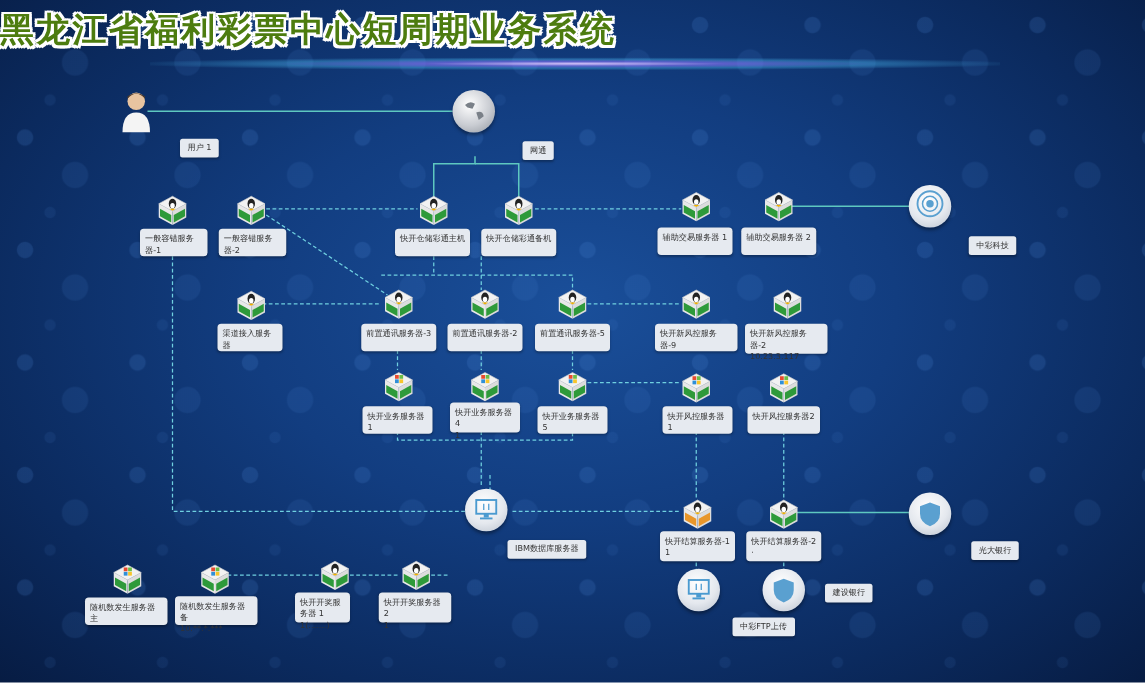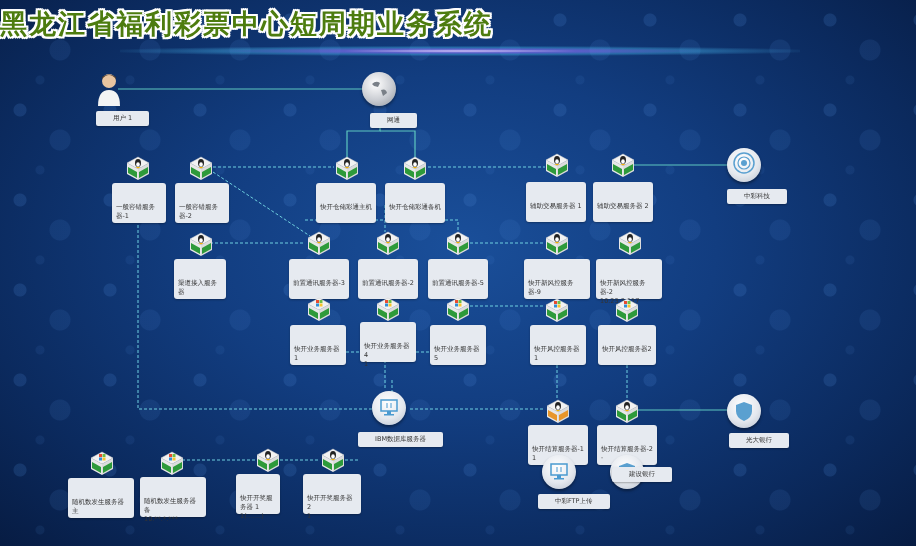--- a/index.html
+++ b/index.html
@@ -29,33 +29,34 @@
     position:absolute; left:120px; width:680px; top:46px; height:10px;
     background: radial-gradient(ellipse at 50% 50%, rgba(220,200,255,0.95) 0%, rgba(140,120,255,0.6) 25%, rgba(80,200,255,0.35) 50%, transparent 75%);
   }
   svg.links { position:absolute; left:0; top:0; }
   .node { position:absolute; }
   .icon-box {
     position:absolute; width:26px; height:26px;
   }
   .label {
     position:absolute; background:#e6eaf0; border-radius:3px;
-    font-size:6.5px; color:#333; padding:20px 4px; box-sizing:border-box;
+    font-size:6.5px; color:#333; padding:4px 4px; box-sizing:border-box;
     line-height:9px; white-space:pre-line;
     box-shadow:0 1px 2px rgba(0,0,0,0.3);
   }
   .round-icon {
     position:absolute; width:34px; height:34px; border-radius:50%;
     background: radial-gradient(circle at 45% 35%, #ffffff 0%, #e4e8ee 55%, #b8c0cc 100%);
     box-shadow:0 2px 3px rgba(0,0,0,0.4);
   }
   .small-label {
     position:absolute; background:#e6eaf0; border-radius:2px;
-    font-size:6.5px; color:#333; padding:3px 17px; white-space:nowrap;
+    font-size:6.5px; color:#333; padding:3px 6px; white-space:nowrap;
     box-shadow:0 1px 2px rgba(0,0,0,0.3);
+    margin-left:48px;
   }
 </style>
 </head>
 <body>
 
 <div class="pattern"></div>
 
 <div class="title">黑龙江省福利彩票中心短周期业务系统</div>
 <div class="title-glow"></div>
 
@@ -204,21 +205,21 @@
 <div class="node">
   <svg class="icon-box" style="left:188px;top:231px;color:#2e9a3a">
       <use href="#linux-box"></use>
     </svg>
   <div class="label" style="left:174px;top:259px;width:52px;height:22px">渠道接入服务器</div>
 </div>
 <div class="node">
   <svg class="icon-box" style="left:306px;top:230px;color:#2e9a3a">
       <use href="#linux-box"></use>
     </svg>
-  <div class="label" style="left:289px;top:259px;width:60px;height:32px">前置通讯服务器-3</div>
+  <div class="label" style="left:289px;top:259px;width:60px;height:22px">前置通讯服务器-3</div>
 </div>
 <div class="node">
   <svg class="icon-box" style="left:375px;top:230px;color:#2e9a3a">
       <use href="#linux-box"></use>
     </svg>
   <div class="label" style="left:358px;top:259px;width:60px;height:22px">前置通讯服务器-2</div>
 </div>
 <div class="node">
   <svg class="icon-box" style="left:445px;top:230px;color:#2e9a3a">
       <use href="#linux-box"></use>

